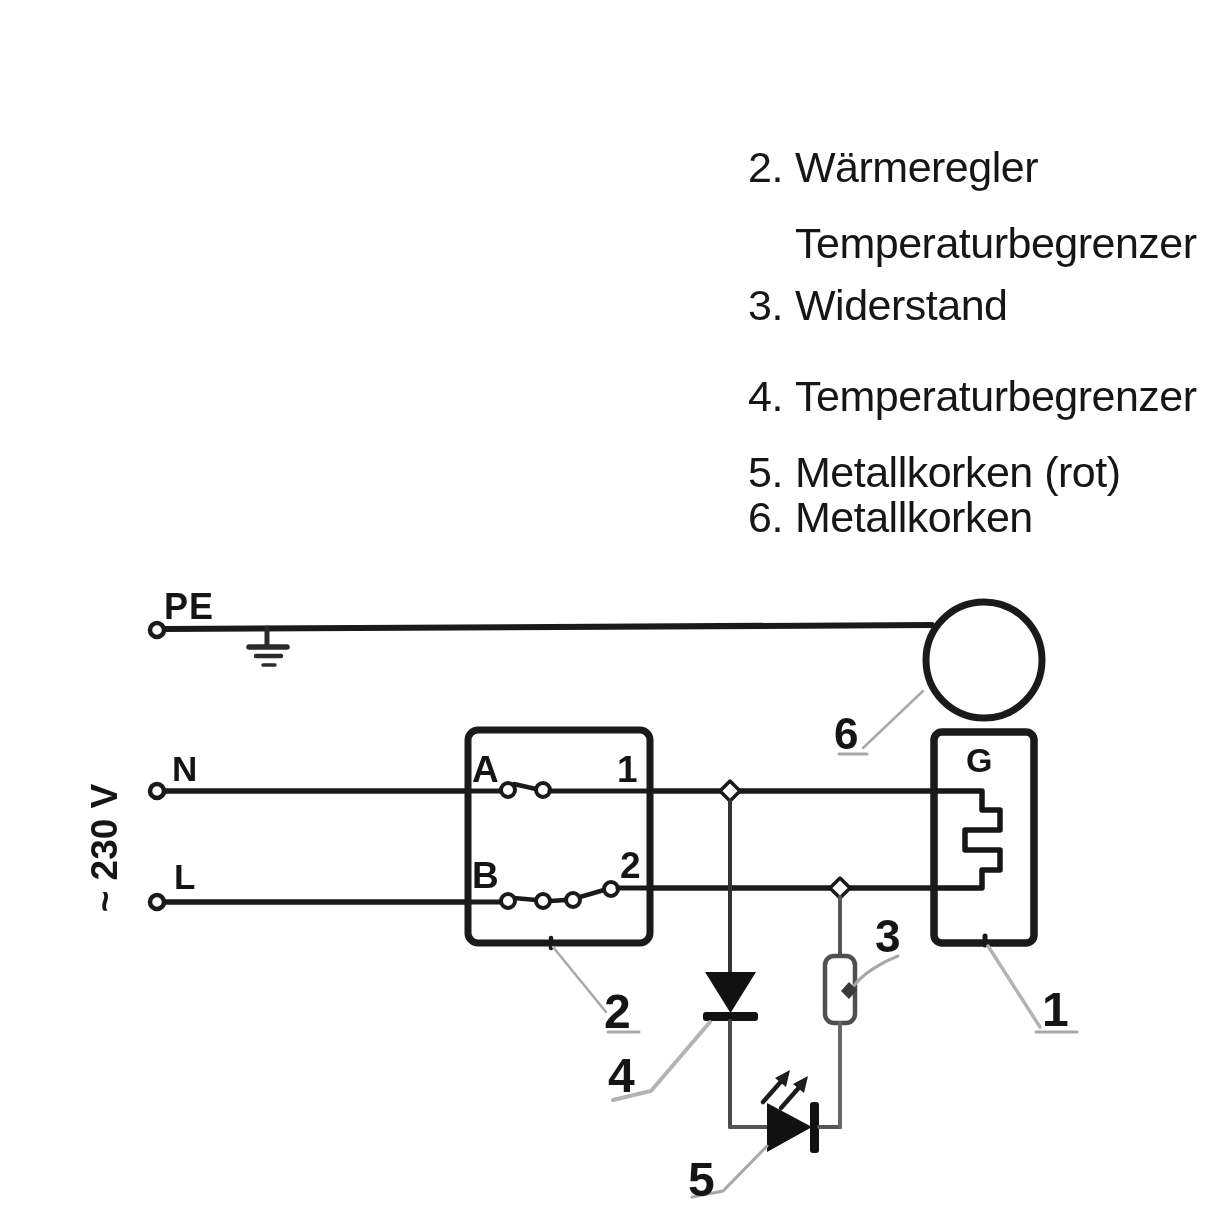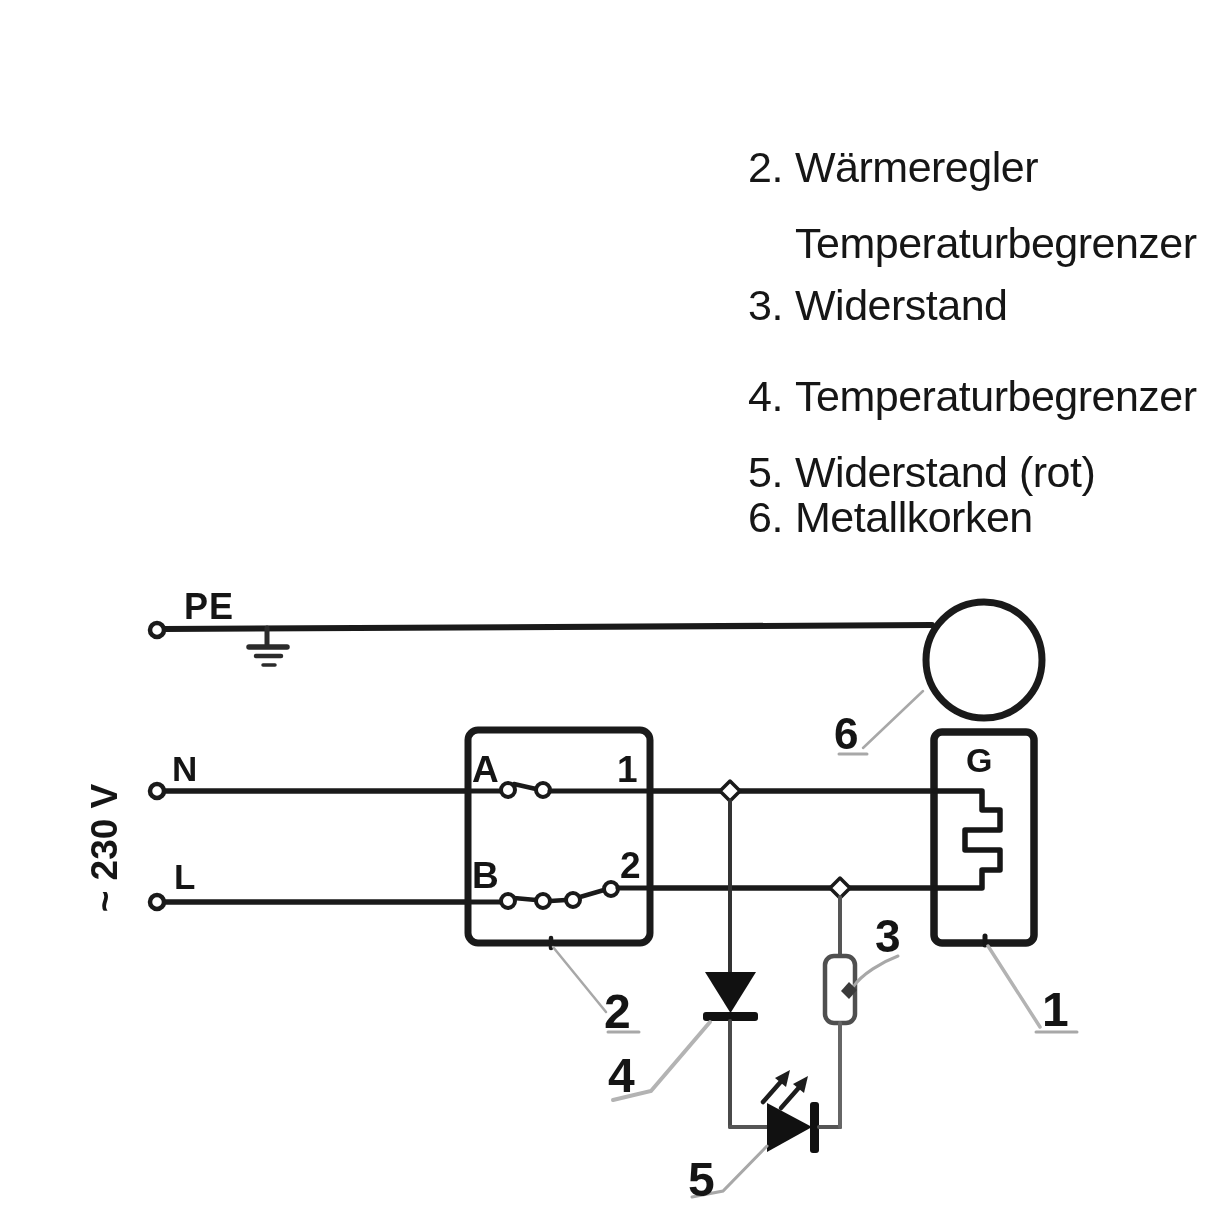--- a/index.html
+++ b/index.html
@@ -31,21 +31,21 @@
   .legend-num{display:inline-block;width:47px;}
 
   
   .lbl{
     position:absolute;
     color:#151515;
     font-weight:bold;
     line-height:1;
     white-space:nowrap;
   }
-  .lbl-pe{left:184px;top:589px;font-size:36px;letter-spacing:1px;}
+  .lbl-pe{left:164px;top:589px;font-size:36px;letter-spacing:1px;}
   .lbl-n{left:172px;top:751px;font-size:35px;}
   .lbl-l{left:174px;top:859px;font-size:35px;}
   .lbl-supply{
     left:30px;top:828px;width:152px;height:40px;
     font-size:37px;text-align:center;
     transform:rotate(-90deg);
   }
   .lbl-a{left:472px;top:751px;font-size:37px;}
   .lbl-k1{left:617px;top:751px;font-size:37px;}
   .lbl-b{left:472px;top:857px;font-size:37px;}
@@ -161,21 +161,21 @@
       <line x1="988" y1="946" x2="1040" y2="1027" stroke="#b3b3b3" stroke-width="3.5"></line>
       <line x1="1036" y1="1032" x2="1077" y2="1032" stroke-width="3"></line>
     </g>
   </svg>
 
   <div>
     <div class="legend-row" style="top:146px"><span class="legend-num">2.</span><span>Wärmeregler</span></div>
     <div class="legend-row" style="top:222px"><span class="legend-num"></span><span>Temperaturbegrenzer</span></div>
     <div class="legend-row" style="top:284px"><span class="legend-num">3.</span><span>Widerstand</span></div>
     <div class="legend-row" style="top:375px"><span class="legend-num">4.</span><span>Temperaturbegrenzer</span></div>
-    <div class="legend-row" style="top:451px"><span class="legend-num">5.</span><span>Widerstand (rot)</span></div>
+    <div class="legend-row" style="top:451px"><span class="legend-num">5.</span><span>Metallkorken (rot)</span></div>
     <div class="legend-row" style="top:496px"><span class="legend-num">6.</span><span>Metallkorken</span></div>
   </div>
 
   <span class="lbl lbl-pe">PE</span>
   <span class="lbl lbl-n">N</span>
   <span class="lbl lbl-l">L</span>
   <span class="lbl lbl-supply">~ 230 V</span>
 
   <span class="lbl lbl-a">A</span>
   <span class="lbl lbl-k1">1</span>

